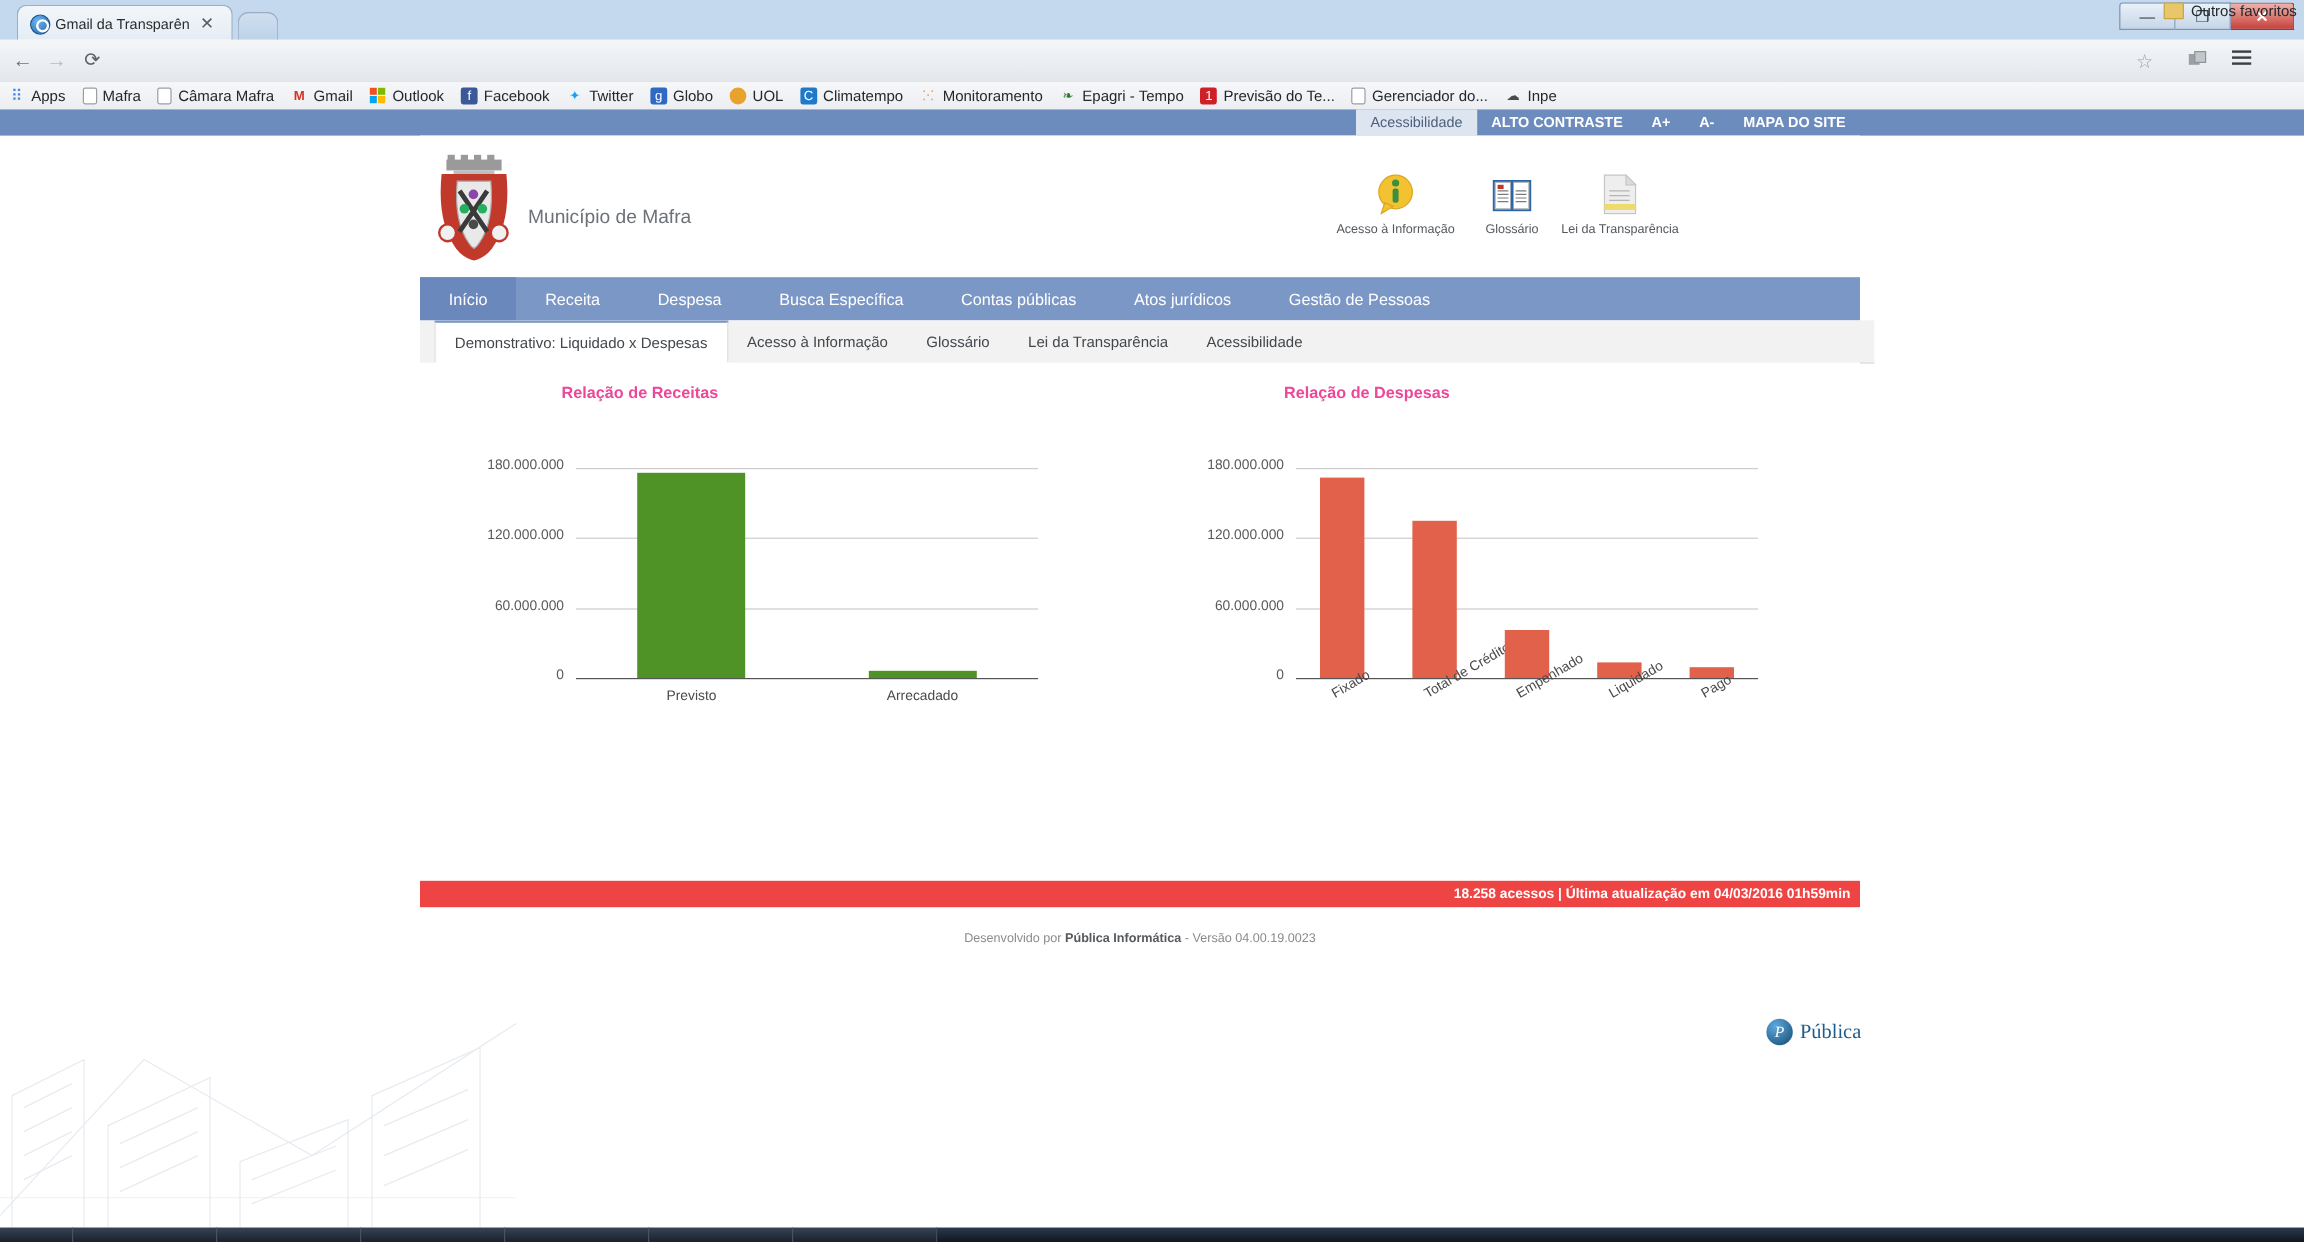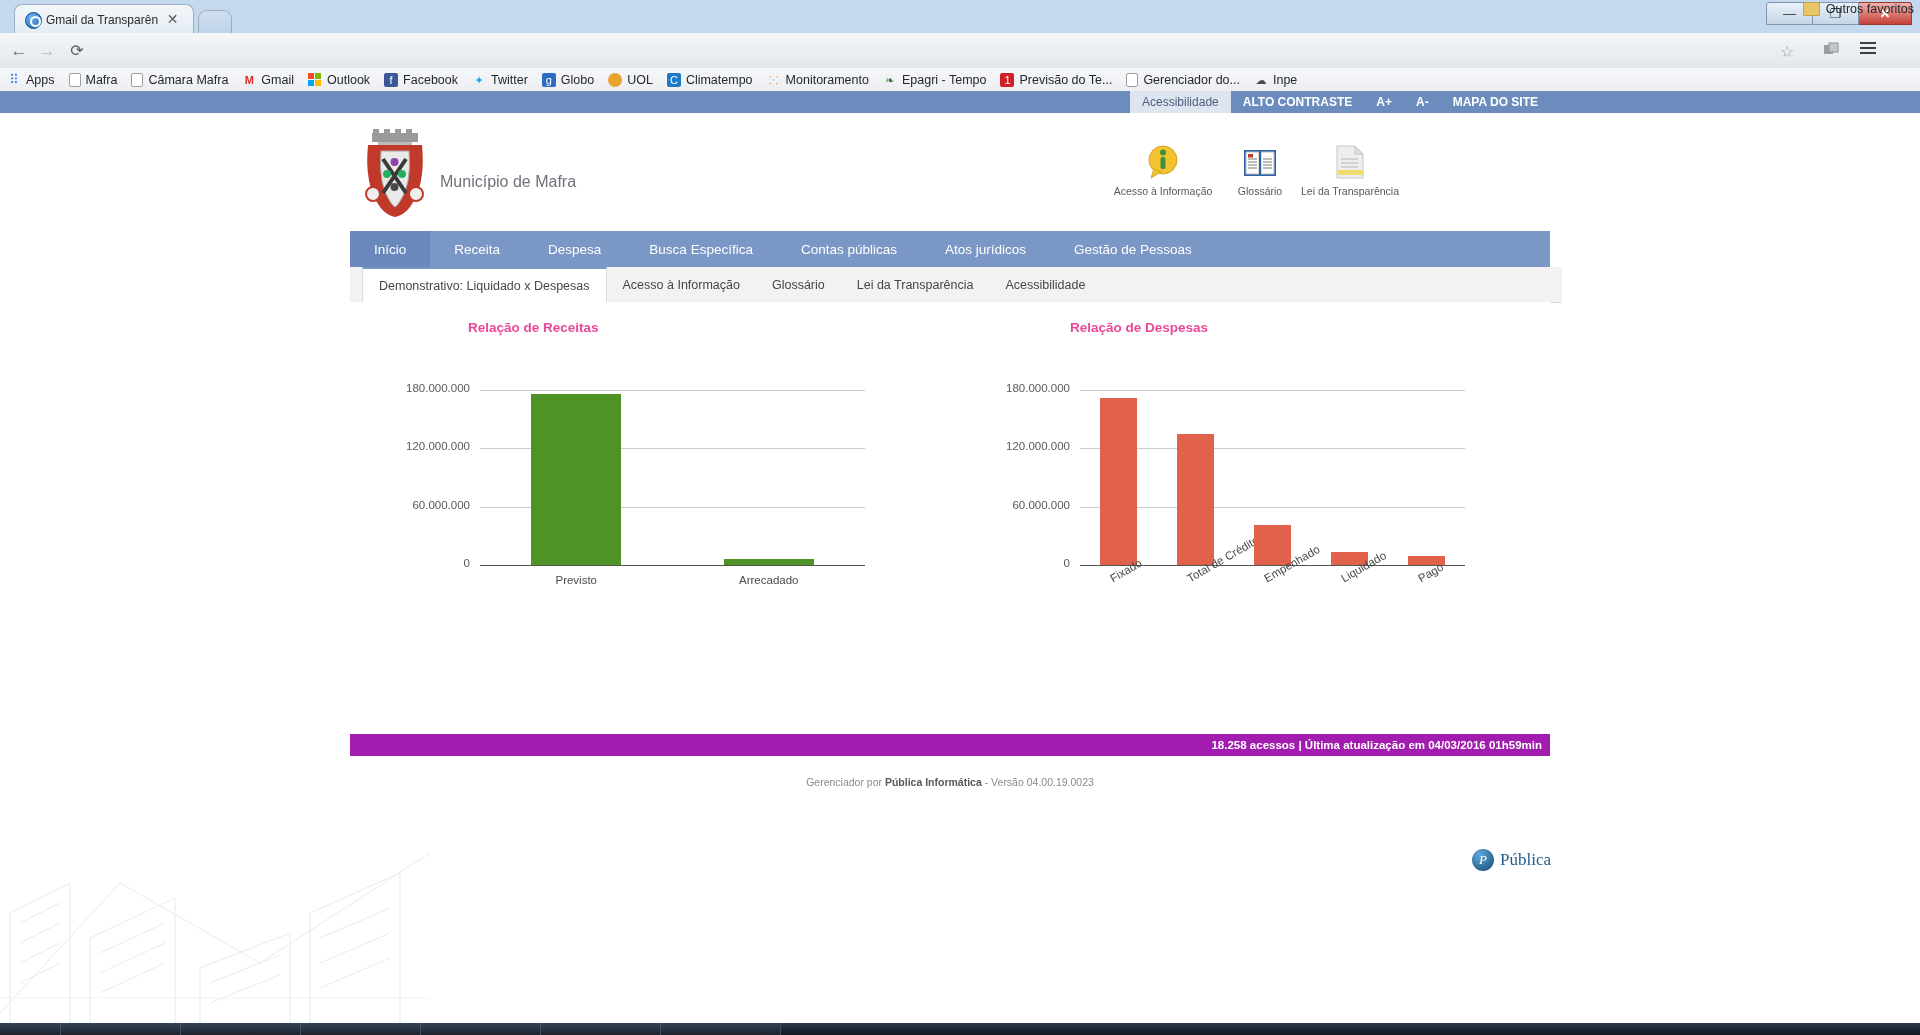--- a/index.html
+++ b/index.html
@@ -128,21 +128,21 @@
   .plot{position:absolute;left:130px;top:68px;width:385px;height:195px;}
   .gridline{position:absolute;left:0;width:385px;height:1px;background:#cccccc;}
   .axisline{position:absolute;left:0;top:195px;width:385px;height:1px;background:#545454;}
   .ylab{position:absolute;right:calc(100% + 10px);font-size:11.5px;color:#5a5a5a;
     white-space:nowrap;transform:translateY(-8px);}
   .bar{position:absolute;bottom:0;}
   .xlab{position:absolute;top:204px;font-size:11.5px;color:#4a4a4a;white-space:nowrap;
     text-align:center;}
   .xlab.rot{transform-origin:left top;transform:rotate(-30deg);text-align:left;}
 
-  #footbar{position:absolute;left:0;top:621px;width:1200px;height:22px;background:#a21caf;}
+  #footbar{position:absolute;left:0;top:621px;width:1200px;height:22px;background:#ef4444;}
   #footbar span{position:absolute;right:8px;top:0;line-height:22px;font-size:11.5px;
     color:#fff;font-weight:bold;white-space:nowrap;}
   #footlinks{position:absolute;left:350px;top:665px;width:1200px;text-align:center;
     font-size:12px;color:#555;}
   #footlinks a{color:#555;text-decoration:none;padding:0 9px;border-right:1px solid #bbb;}
   #footlinks a:last-child{border-right:none;}
   #footver{position:absolute;left:350px;top:685px;width:1200px;text-align:center;
     font-size:10.5px;color:#8b8b8b;}
   #footver b{color:#55585c;}
   #publica{position:absolute;left:1472px;top:758px;display:flex;align-items:center;}
@@ -420,21 +420,21 @@
             </div>
         </div>
       </div>
 
       <div id="footbar">
         <span>18.258 acessos | Última atualização em 04/03/2016 01h59min</span>
       </div>
     </div>
 
     <div id="footver">
-      <span>Gerenciador por </span><b>Pública Informática</b><span> - Versão 04.00.19.0023</span>
+      <span>Desenvolvido por </span><b>Pública Informática</b><span> - Versão 04.00.19.0023</span>
     </div>
     <div id="publica">
       <span class="pl-logo">P</span>
       <span class="pl-txt">Pública</span>
     </div>
 
   </div>
 </div>
 
 <div id="taskbar">

